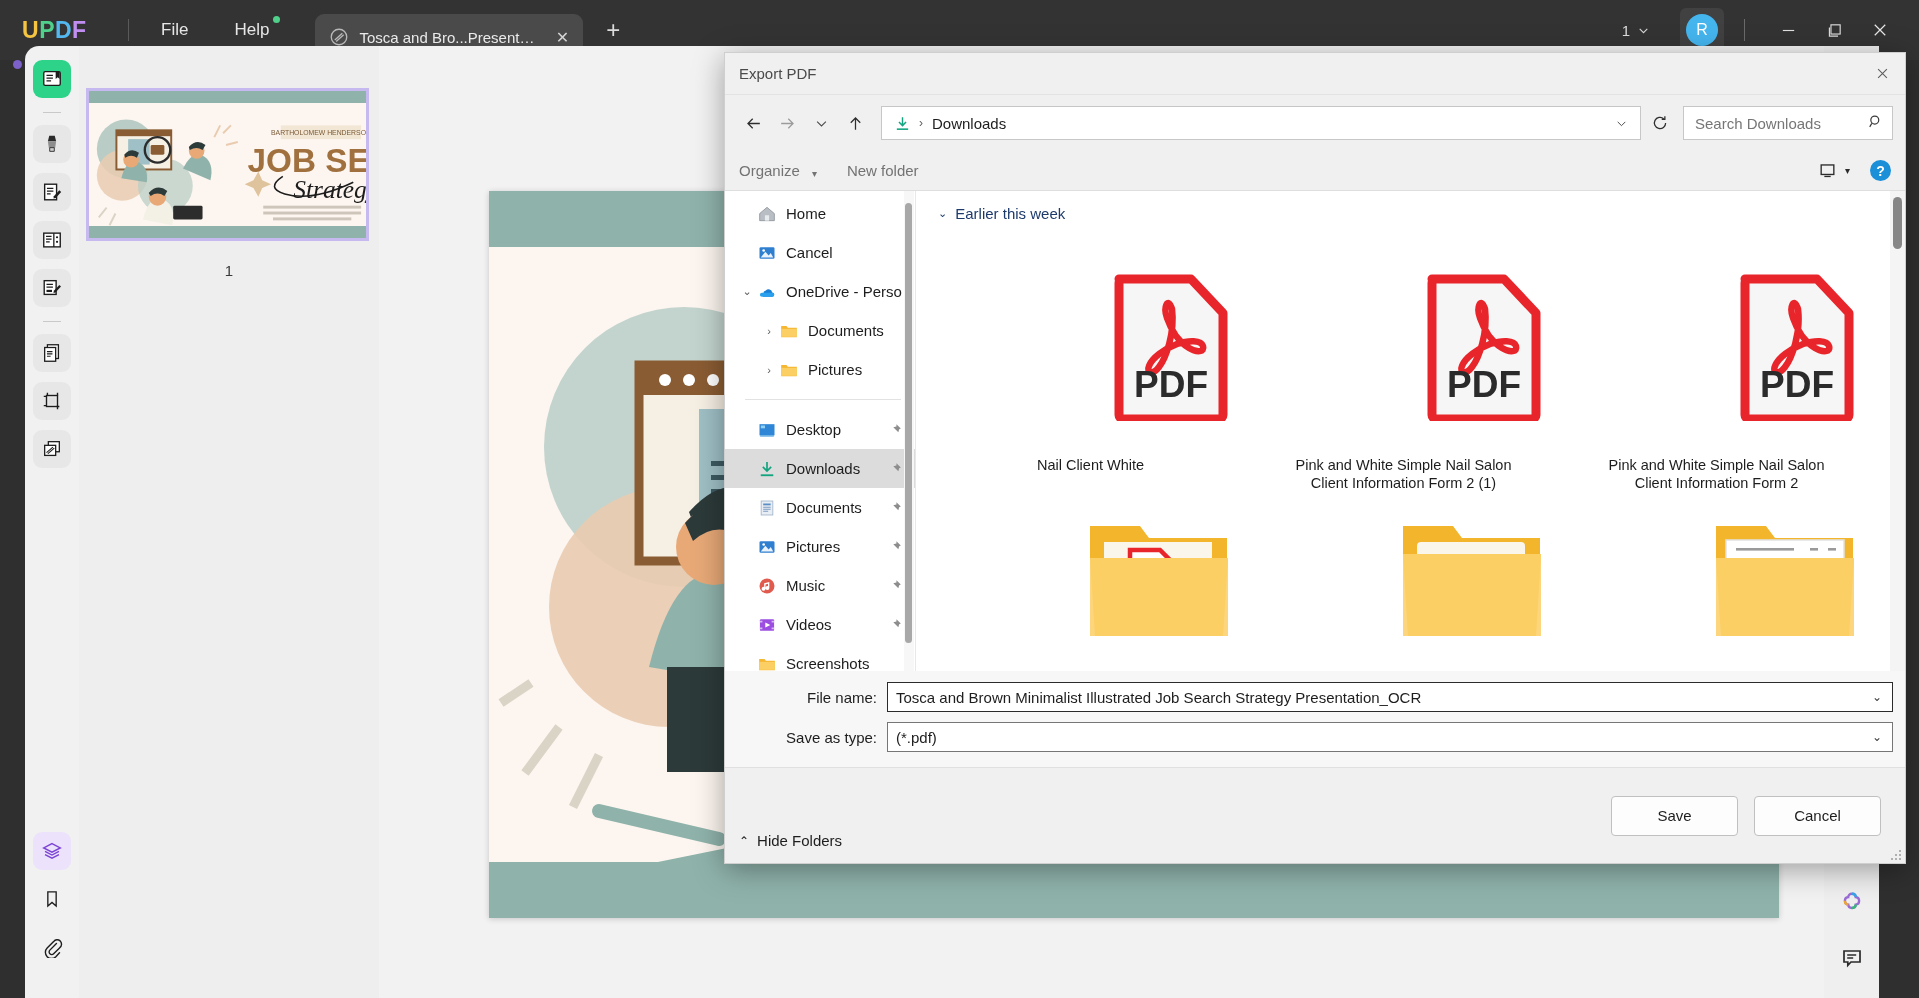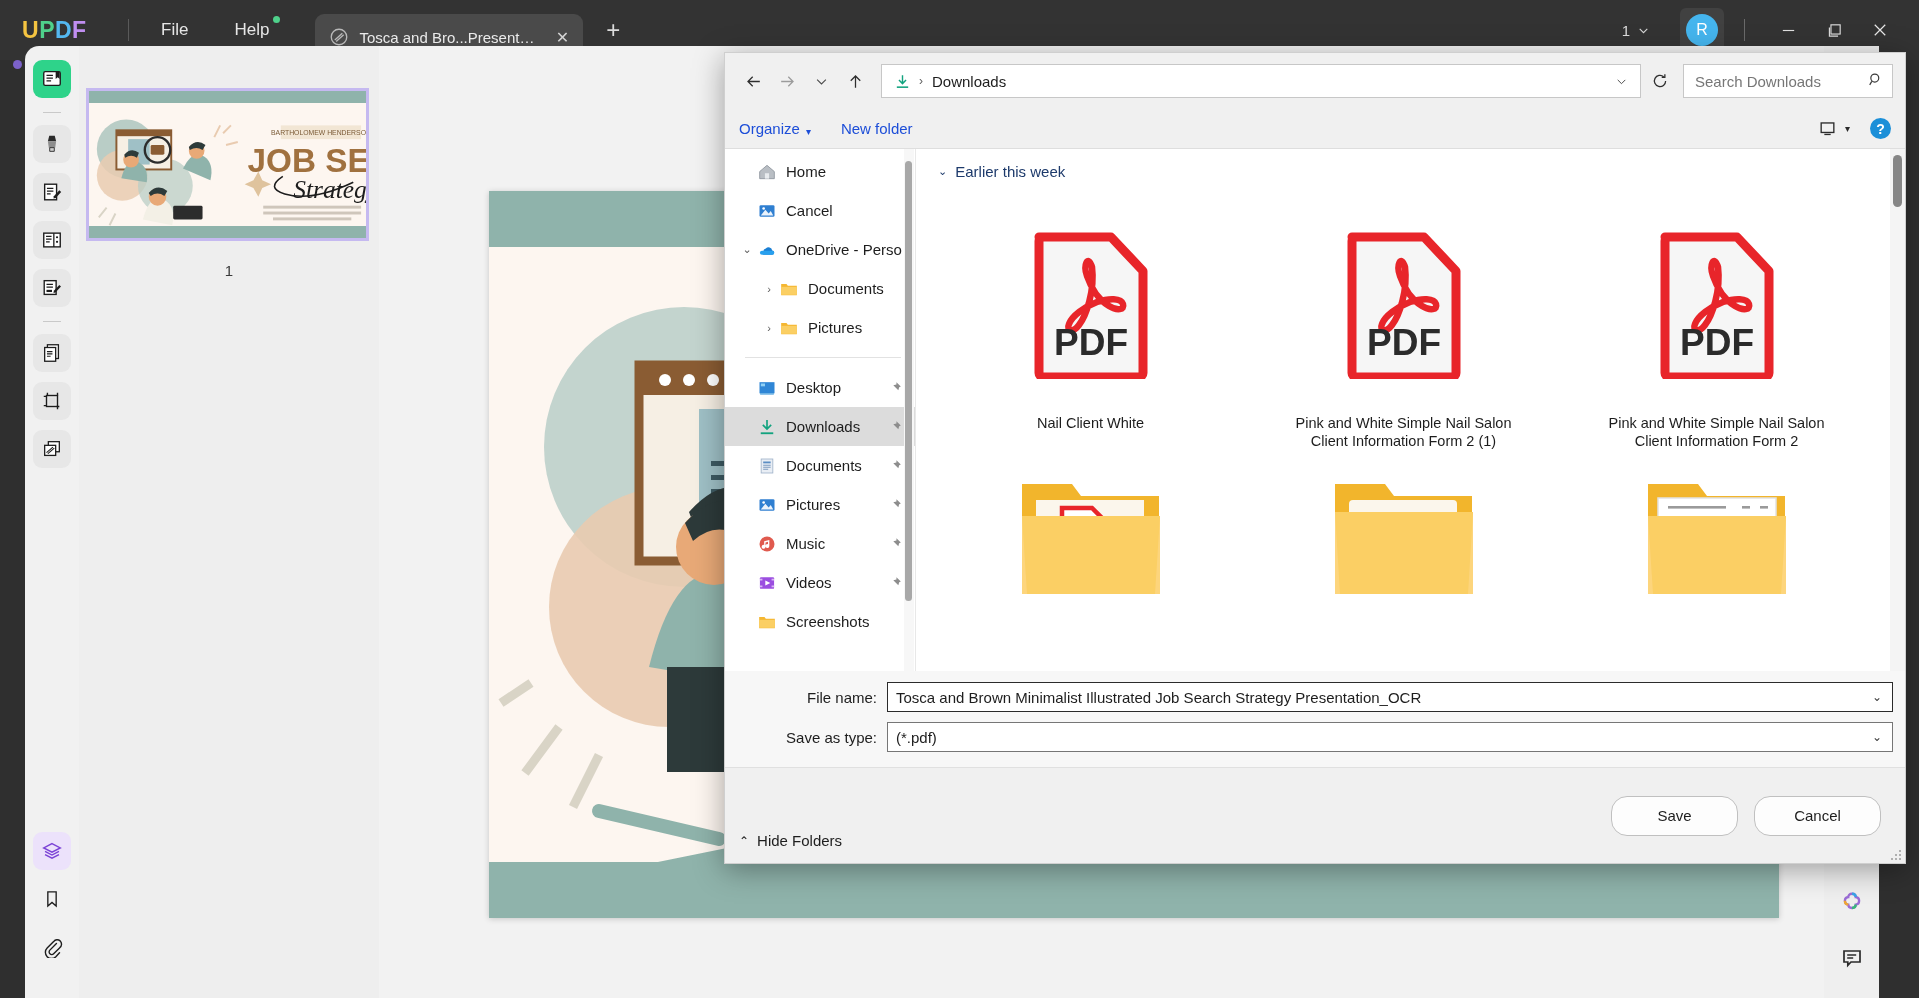--- a/index.html
+++ b/index.html
@@ -206,21 +206,21 @@
     display: flex; align-items: center; padding: 0 8px 0 11px; margin-left: 4px;
   }
   #search-ph { font-size: 15px; color: #767676; }
   #search-icon { margin-left: auto; color: #3a3a3a; }
 
   
   #cmdbar {
     height: 40px; display: flex; align-items: center; padding: 0 14px;
     background: #f0f0f0; border-bottom: 1px solid #dedede;
   }
-  .cmd { font-size: 15px; color: #1d4ed8; display: flex; align-items: flex-end; gap: 6px; }
+  .cmd { font-size: 15px; color: #737373; display: flex; align-items: flex-end; gap: 12px; }
   #cmd-organize { margin-right: 30px; }
   #cmd-right { margin-left: auto; display: flex; align-items: center; gap: 6px; }
   #view-mode { display: flex; align-items: center; gap: 8px; }
   #help-badge {
     width: 21px; height: 21px; border-radius: 50%; background: #1b8fd8;
     color: #fff; font-size: 14px; font-weight: bold;
     display: flex; align-items: center; justify-content: center; margin-left: 14px;
   }
 
   
@@ -254,21 +254,21 @@
     border-left: 1px solid #e8e8e8;
   }
   #group-hdr {
     display: flex; align-items: center; gap: 8px;
     padding: 14px 0 0 22px; font-size: 15px; color: #1d3a6b;
   }
   #items {
     display: flex; flex-wrap: wrap; padding: 12px 0 0 18px;
   }
   .item { width: 313px; padding: 10px 16px 14px; text-align: center; }
-  .item-icon { height: 206px; display: flex; align-items: center; justify-content: center; }
+  .item-icon { height: 206px; display: flex; align-items: center; justify-content: flex-end; }
   .item-name {
     font-size: 14.5px; color: #1d1d1d; line-height: 1.25;
     max-width: 235px; margin: 6px auto 0;
   }
   #list-scroll {
     position: absolute; right: 0; top: 0; width: 15px; height: 100%;
     background: #f4f4f4;
   }
   #list-thumb {
     position: absolute; right: 3px; top: 6px; width: 9px; height: 52px;
@@ -296,21 +296,21 @@
   
   #dlg-footer {
     height: 96px; background: #f0f0f0; border-top: 1px solid #e0e0e0;
     display: flex; align-items: center; padding: 0 24px 0 14px;
   }
   #hide-folders { font-size: 15px; color: #1d1d1d; display: flex;
     align-items: center; gap: 8px; align-self: flex-end; margin-bottom: 14px; }
   #footer-btns { margin-left: auto; display: flex; gap: 16px; }
   .fbtn {
     width: 127px; height: 40px; background: #fdfdfd; border: 1px solid #c0c0c0;
-    border-radius: 16px; font-size: 15px; color: #1d1d1d;
+    border-radius: 4px; font-size: 15px; color: #1d1d1d;
     display: flex; align-items: center; justify-content: center;
   }
   #resize-grip { position: absolute; right: 3px; bottom: 2px; width: 12px; height: 12px; }
 </style>
 </head>
 <body>
 
 <div id="app">
 
   <div id="titlebar">
@@ -574,20 +574,28 @@
         <svg width="24" height="24" viewBox="0 0 24 24">
           <path d="M4 5h16v11H11l-3.2 3.4V16H4z" fill="none" stroke="#2b2b2b" stroke-width="1.7"></path>
           <path d="M7.2 9h9M7.2 12h6" stroke="#2b2b2b" stroke-width="1.5"></path>
         </svg>
       </div>
     </div>
   </div>
 
   <div id="dialog">
 
+    <div id="dlg-title">
+      <div id="dlg-title-text">Export PDF</div>
+      <div id="dlg-close">
+        <svg width="15" height="15" viewBox="0 0 24 24">
+          <path d="M5 5 L19 19 M19 5 L5 19" stroke="#5e5e5e" stroke-width="1.7" fill="none"></path>
+        </svg>
+      </div>
+    </div>
 
     <div id="navrow">
       <div class="navbtn">
         <svg width="19" height="19" viewBox="0 0 24 24">
           <path d="M20 12H5 M11 6 L5 12 L11 18" fill="none" stroke="#2e2e2e" stroke-width="1.6"></path>
         </svg>
       </div>
       <div class="navbtn dis">
         <svg width="19" height="19" viewBox="0 0 24 24">
           <path d="M4 12h15 M13 6 L19 12 L13 18" fill="none" stroke="#9b9b9b" stroke-width="1.6"></path>

